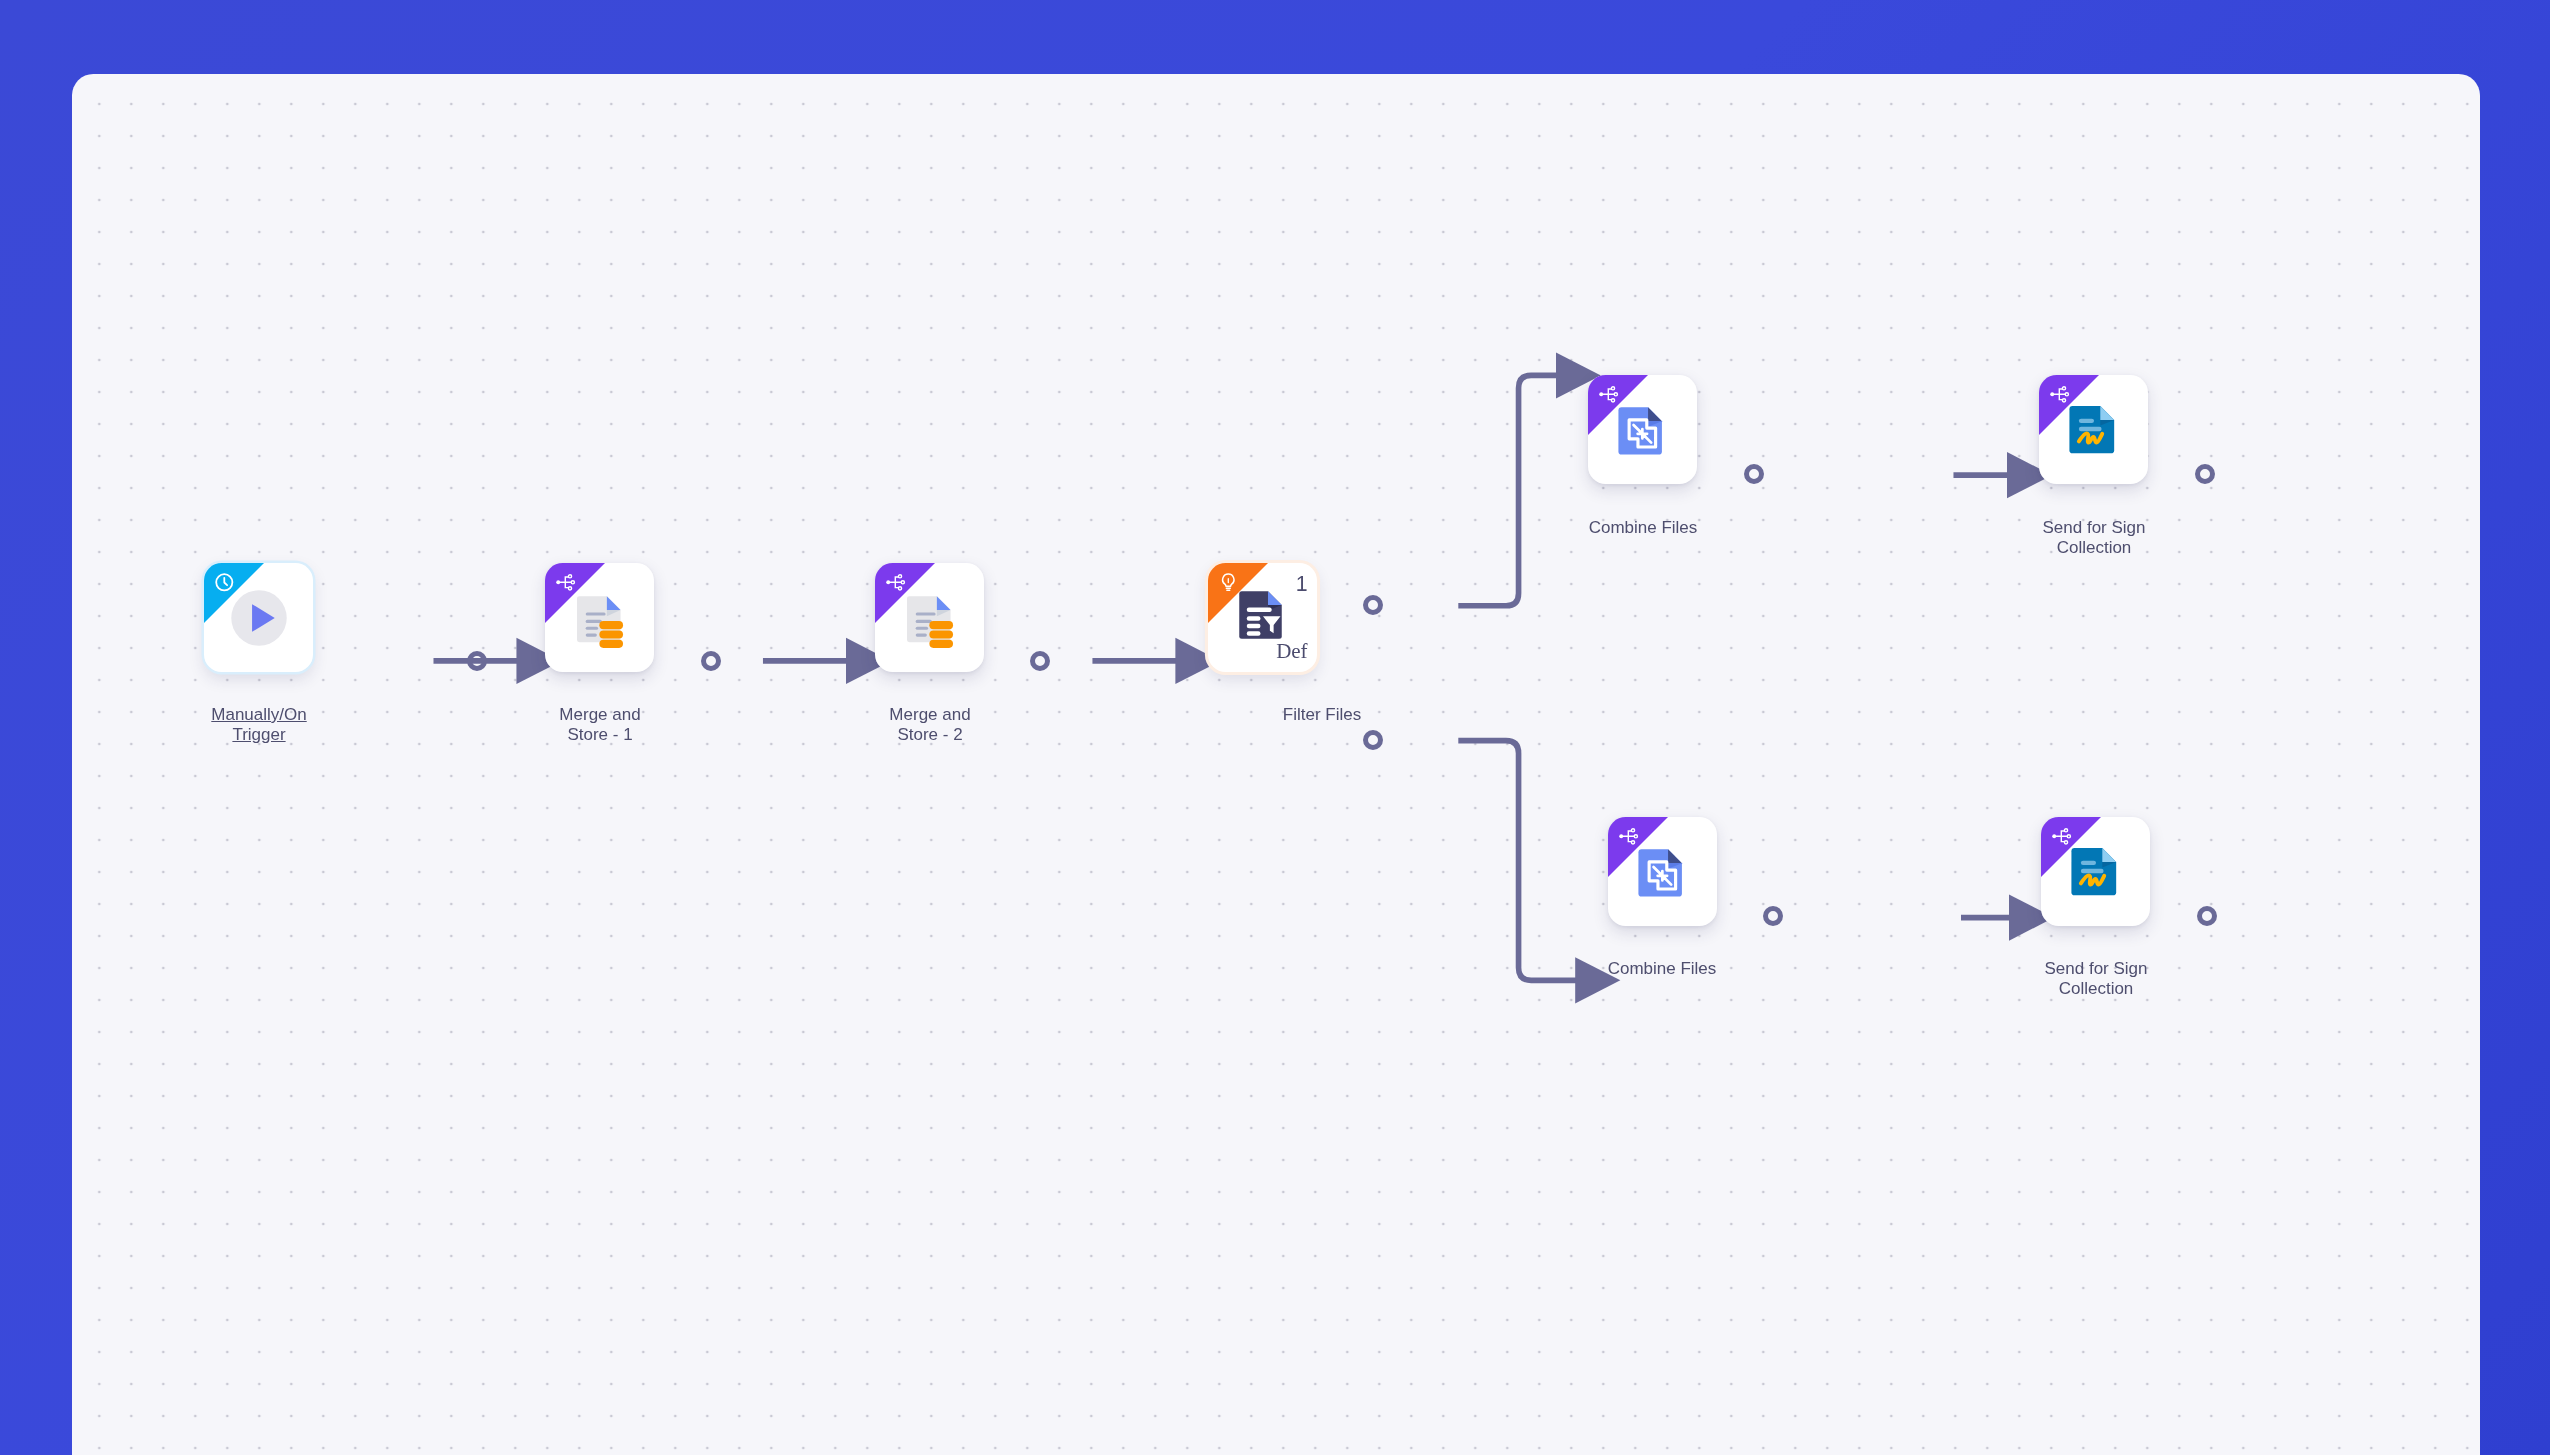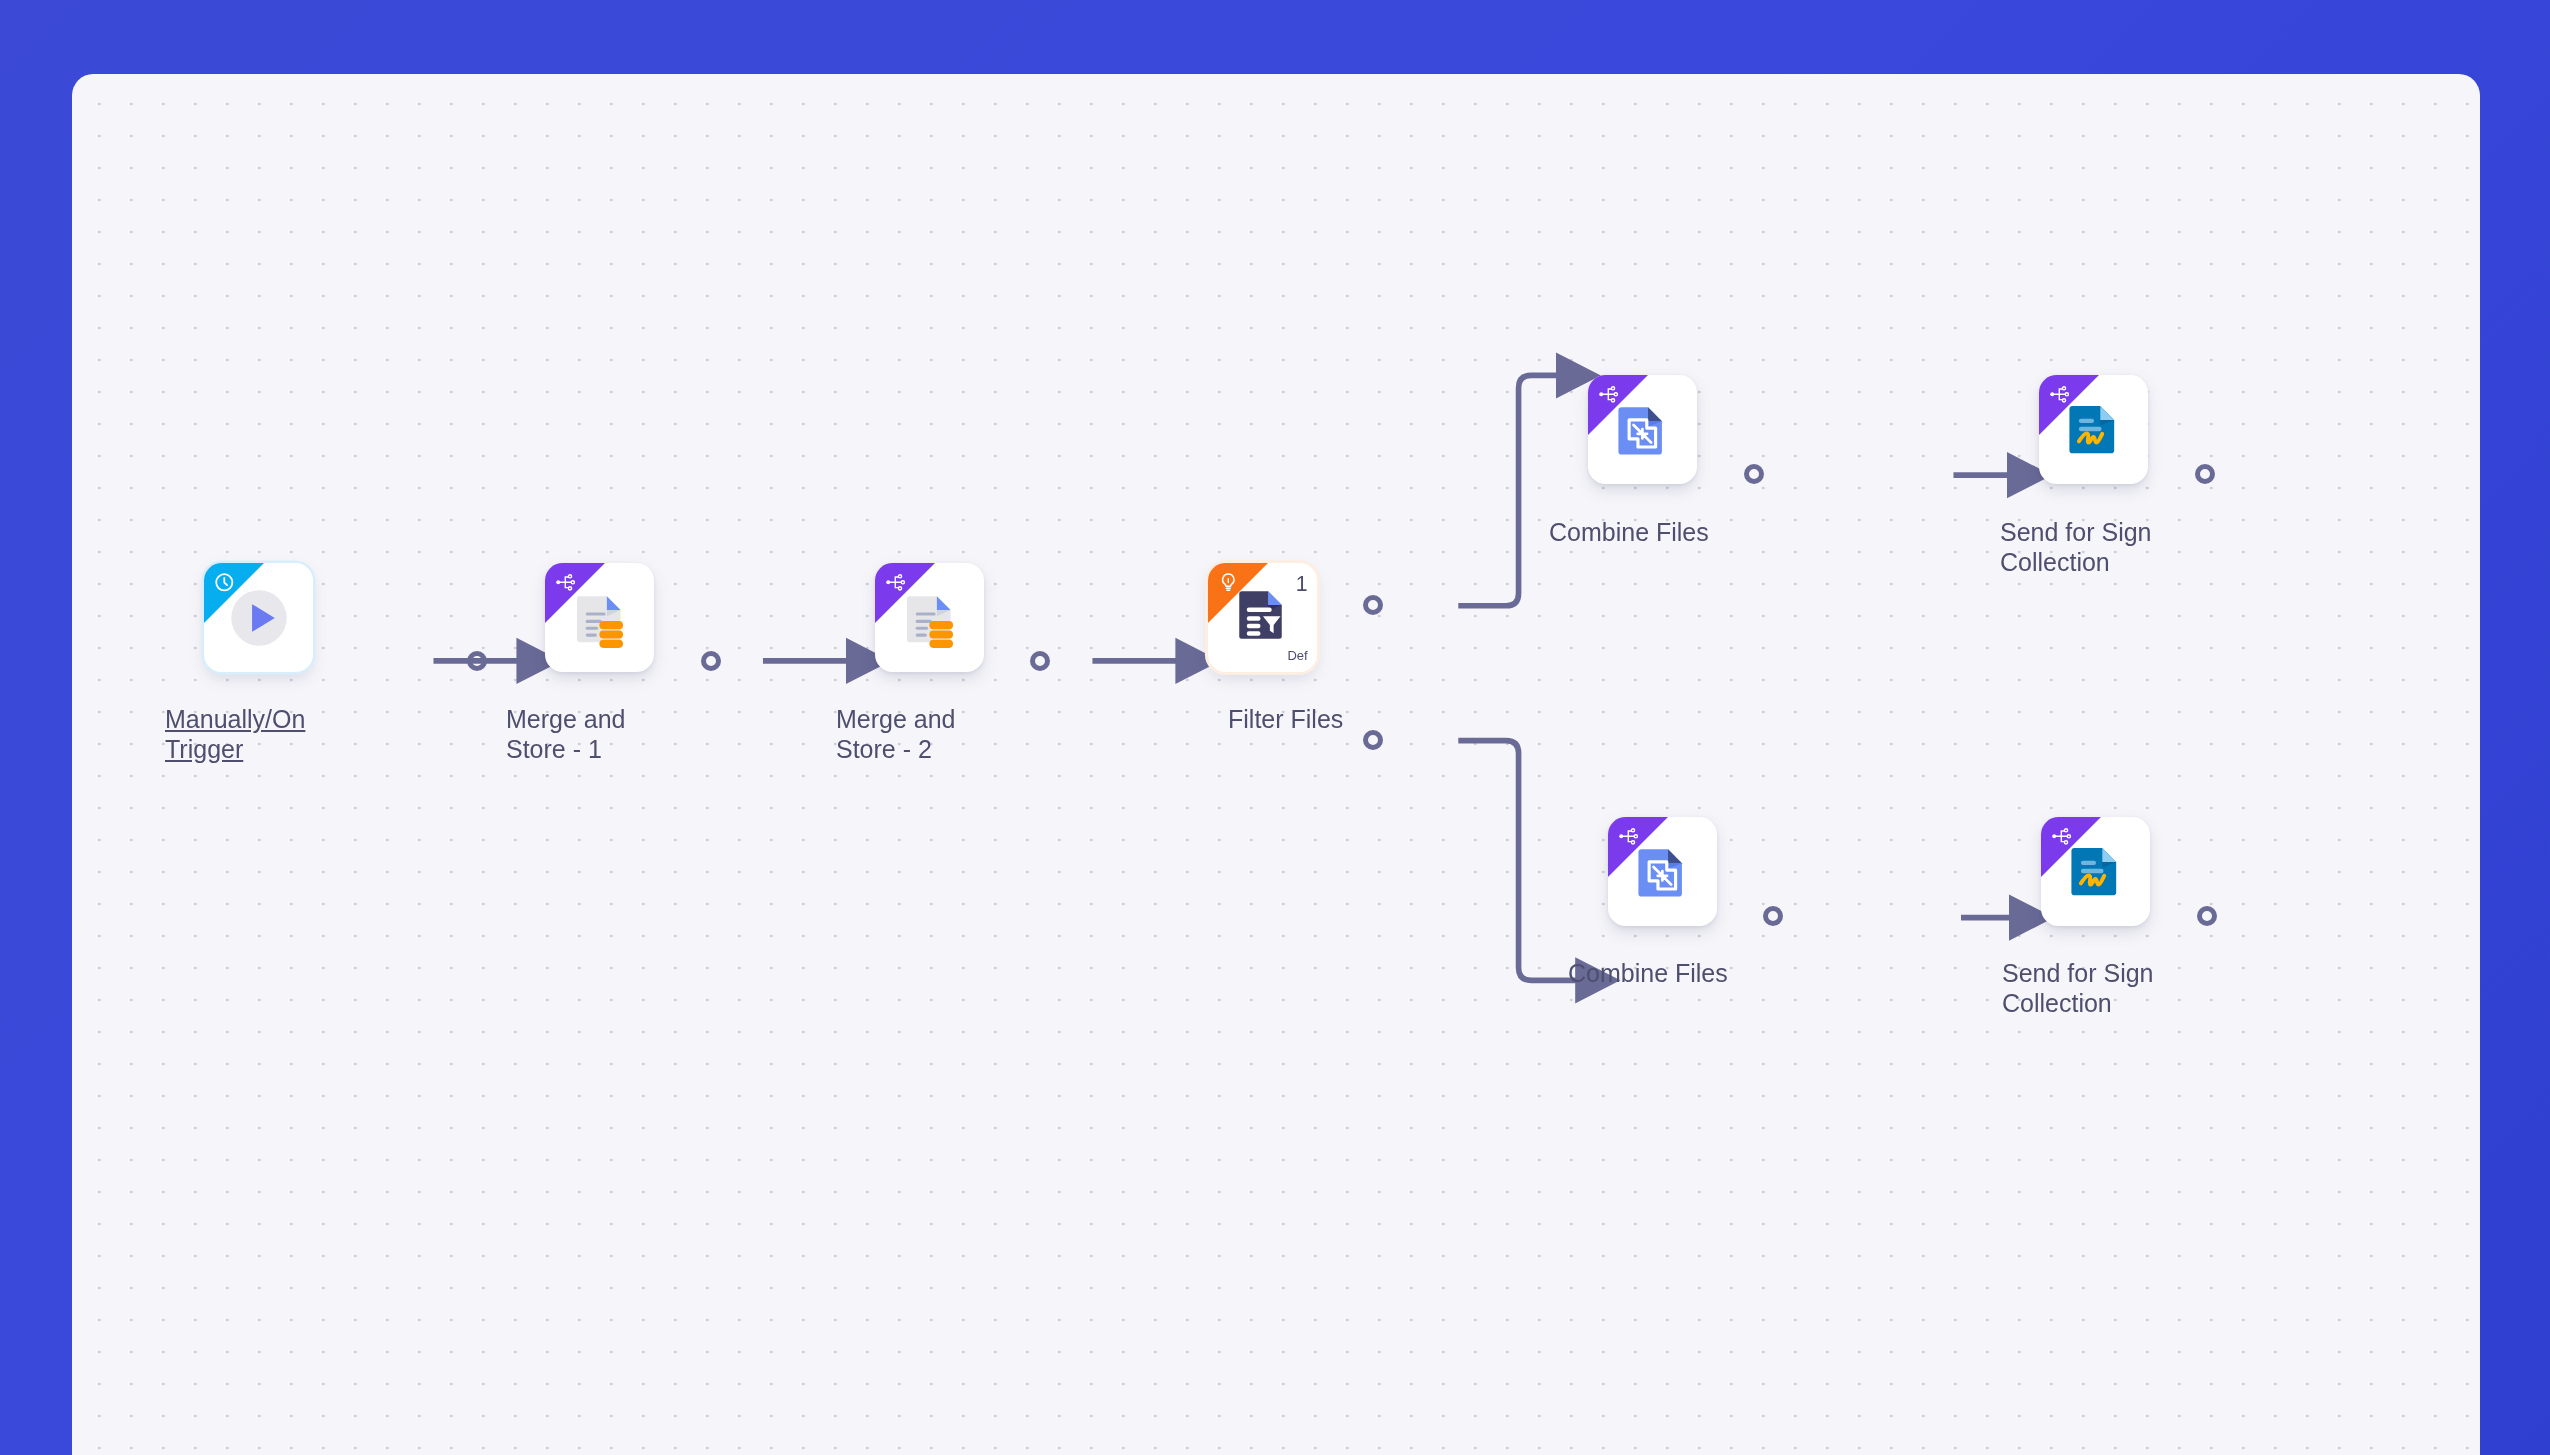--- a/index.html
+++ b/index.html
@@ -84,26 +84,27 @@
   
   .port-label {
     position: absolute;
     right: 9.4px;
     font-size: 19px;
     color: #4c4c6e;
     font-family: "Liberation Sans", sans-serif;
     line-height: 1;
   }
   .port-label.top    { top: 11.3px; font-size: 21.3px; }
-  .port-label.bottom { bottom: 10px; font-size: 13px; }
+  .port-label.bottom { bottom: 10px; font-size: 21px; font-family: Liberation Serif, serif; }
 
   
   .caption {
     position: absolute;
-    font-size: 25px;
+    text-align: center;
+    font-size: 17px;
     line-height: 1.18;
     color: #4e4e6e;
     font-family: "Liberation Sans", sans-serif;
     white-space: pre-line;
   }
 
   
   .port {
     position: absolute;
     width: 20px; height: 20px;

